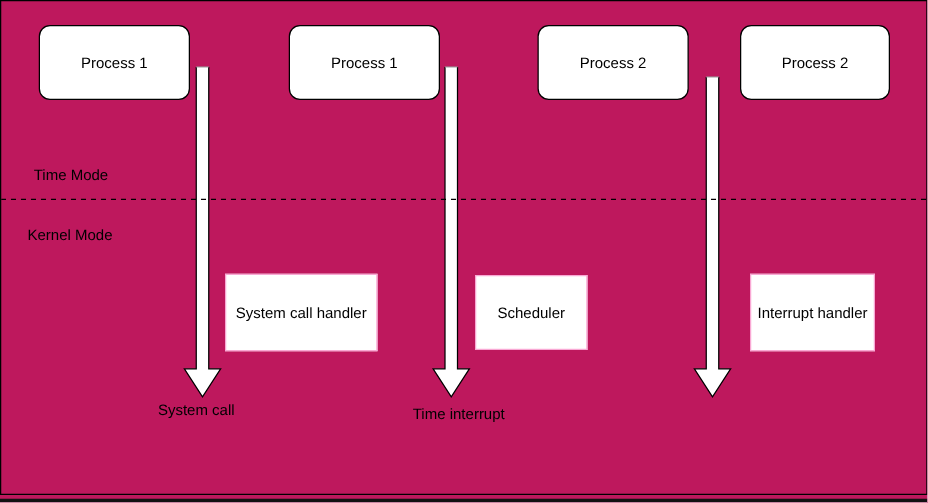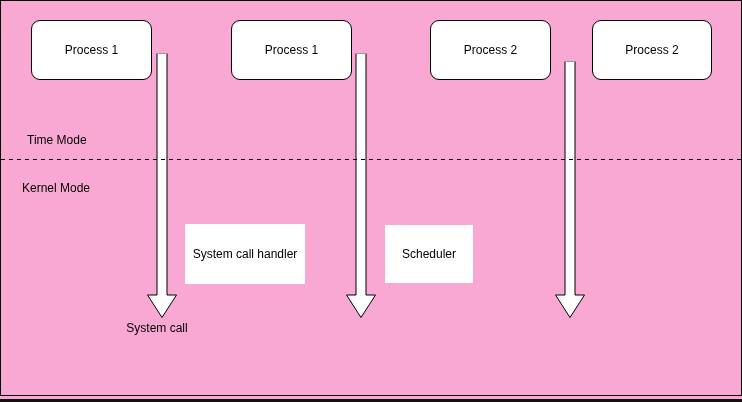--- a/index.html
+++ b/index.html
@@ -1,20 +1,20 @@
 <!DOCTYPE html>
 <html><head>
 <meta charset="utf-8">
 <style>
   html, body { margin: 0; padding: 0; background: #ffffff; }
   .canvas {
     position: relative;
     width: 742px;
     height: 402px;
-    background: #f9a8d4;
+    background: #be185d;
     font-family: "Liberation Sans", sans-serif;
     font-size: 12px;
     color: #000000;
     overflow: hidden;
   }
   .frame {
     position: absolute;
     left: 0; top: 0;
     width: 740px; height: 394px;
     border: 1px solid #000000;
@@ -41,21 +41,21 @@
     border: 1px solid #000000;
     border-radius: 9px;
     background: #ffffff;
     display: flex;
     align-items: center;
     justify-content: center;
     z-index: 2;
   }
   .kbox {
     position: absolute;
-    border: 5px solid #f9a8d4;
+    border: 1px solid #f9a8d4;
     background: #ffffff;
     display: flex;
     align-items: center;
     justify-content: center;
     z-index: 2;
   }
   .mode-label, .tr-label, .caption {
     position: absolute;
     line-height: 14px;
     white-space: nowrap;
@@ -91,30 +91,34 @@
   <div class="dashline"></div>
   <div class="mode-label" style="left:27px; top:133px;">Time Mode</div>
   <div class="mode-label" style="left:22px; top:181px;">Kernel Mode</div>
 
   <div class="kbox" style="left:180px; top:219px; width:120px; height:60px;">
     <span>System call handler</span>
   </div>
   <div class="kbox" style="left:380px; top:220px; width:88px; height:58px;">
     <span>Scheduler</span>
   </div>
+  <div class="kbox" style="left:600px; top:219px; width:98px; height:60px;">
+    <span>Interrupt handler</span>
+  </div>
 
   <svg class="arrow" style="left:146px; top:53px;" width="32" height="266" viewBox="0 0 32 266">
     <path d="M11,0.5 L11,242 L1.5,242 L16,264.5 L30.5,242 L21,242 L21,0.5" fill="#ffffff" stroke="#000000" stroke-width="1"></path>
     <line x1="11" y1="0.5" x2="21" y2="0.5" stroke="#999999" stroke-width="1"></line>
   </svg>
   <svg class="arrow" style="left:345px; top:53px;" width="32" height="266" viewBox="0 0 32 266">
     <path d="M11,0.5 L11,242 L1.5,242 L16,264.5 L30.5,242 L21,242 L21,0.5" fill="#ffffff" stroke="#000000" stroke-width="1"></path>
     <line x1="11" y1="0.5" x2="21" y2="0.5" stroke="#999999" stroke-width="1"></line>
   </svg>
   <svg class="arrow" style="left:554px; top:61px;" width="32" height="258" viewBox="0 0 32 258">
     <path d="M11,0.5 L11,234 L1.5,234 L16,256.5 L30.5,234 L21,234 L21,0.5" fill="#ffffff" stroke="#000000" stroke-width="1"></path>
     <line x1="11" y1="0.5" x2="21" y2="0.5" stroke="#999999" stroke-width="1"></line>
   </svg>
 
   <div class="tr-label" style="left:97px; top:321px; width:120px;">System call</div>
+  <div class="tr-label" style="left:307px; top:324px; width:120px;">Time interrupt</div>
 
 
 </div>
 
 </body></html>

